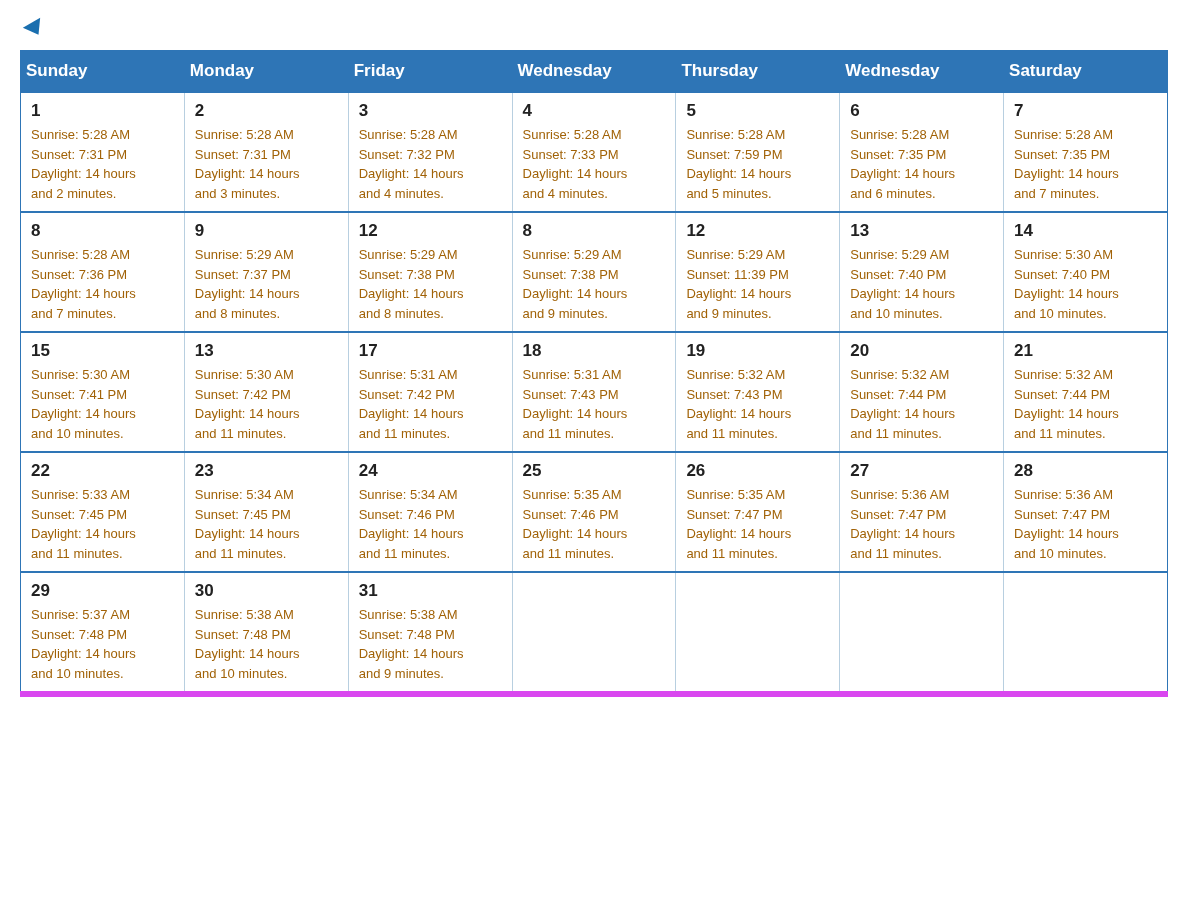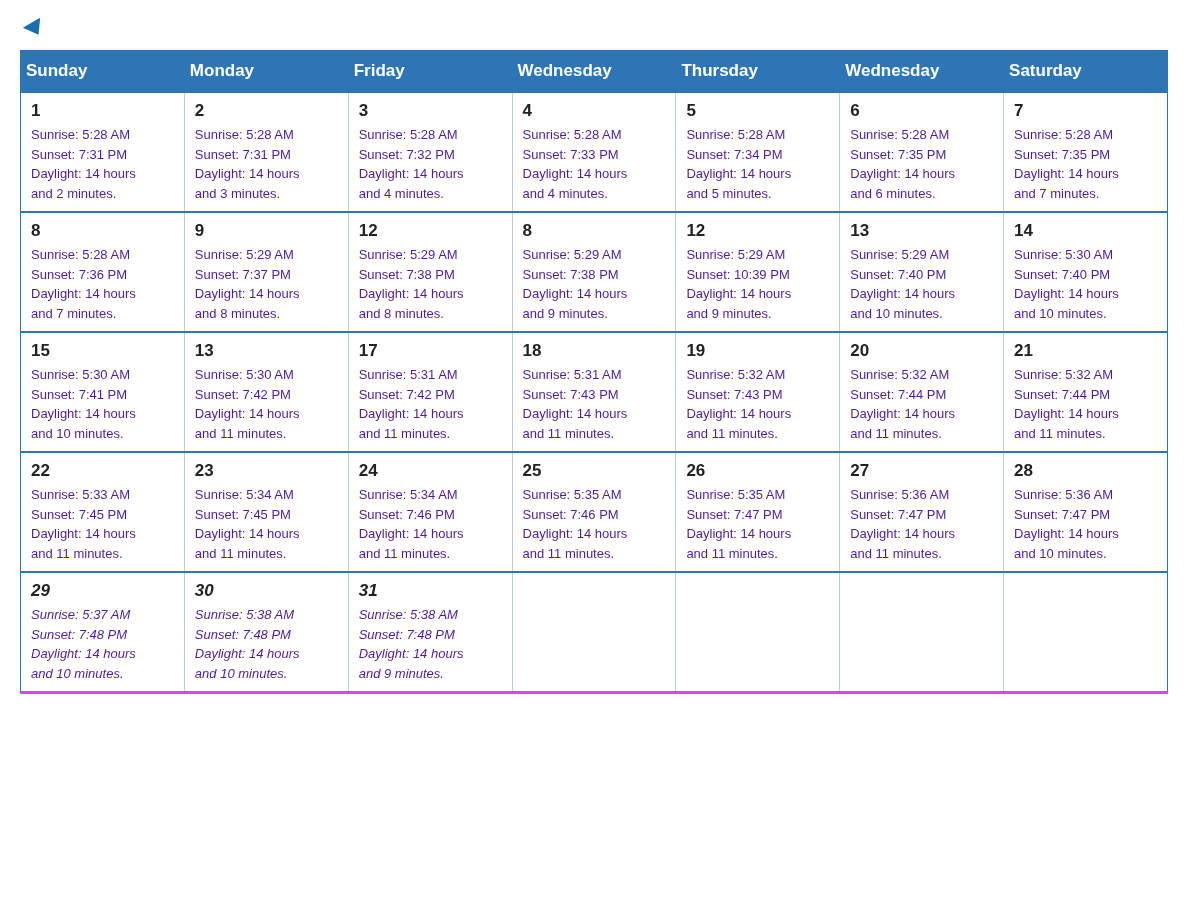--- a/index.html
+++ b/index.html
@@ -81,32 +81,31 @@
       min-height: 90px;
     }
     .day-number {
       font-size: 17px;
       font-weight: bold;
       color: #222;
       margin-bottom: 4px;
     }
     .day-info {
       font-size: 13px;
-      color: #4c1d95;
+      color: #a16207;
       line-height: 1.5;
     }
     .day-info p {
       margin: 0;
     }
     .empty-cell {
       background: #fff;
     }
     tr:last-child td {
-      border-bottom: 3px solid #d946ef;
-      font-style: italic;
+      border-bottom: 6px solid #d946ef;
     }
     tr td:first-child, tr th:first-child {
       border-left: 1px solid #2e75b6;
     }
     tr td:last-child, tr th:last-child {
       border-right: 1px solid #2e75b6;
     }
     thead tr th {
       border-top: 1px solid #2e75b6;
     }
@@ -178,21 +177,21 @@
             <p>Sunrise: 5:28 AM</p>
             <p>Sunset: 7:33 PM</p>
             <p>Daylight: 14 hours</p>
             <p>and 4 minutes.</p>
           </div>
         </td>
         <td>
           <div class="day-number">5</div>
           <div class="day-info">
             <p>Sunrise: 5:28 AM</p>
-            <p>Sunset: 7:34 PM</p>
+            <p>Sunset: 7:59 PM</p>
             <p>Daylight: 14 hours</p>
             <p>and 5 minutes.</p>
           </div>
         </td>
         <td>
           <div class="day-number">6</div>
           <div class="day-info">
             <p>Sunrise: 5:28 AM</p>
             <p>Sunset: 7:35 PM</p>
             <p>Daylight: 14 hours</p>
@@ -243,21 +242,21 @@
             <p>Sunrise: 5:29 AM</p>
             <p>Sunset: 7:38 PM</p>
             <p>Daylight: 14 hours</p>
             <p>and 9 minutes.</p>
           </div>
         </td>
         <td>
           <div class="day-number">12</div>
           <div class="day-info">
             <p>Sunrise: 5:29 AM</p>
-            <p>Sunset: 10:39 PM</p>
+            <p>Sunset: 11:39 PM</p>
             <p>Daylight: 14 hours</p>
             <p>and 9 minutes.</p>
           </div>
         </td>
         <td>
           <div class="day-number">13</div>
           <div class="day-info">
             <p>Sunrise: 5:29 AM</p>
             <p>Sunset: 7:40 PM</p>
             <p>Daylight: 14 hours</p>

